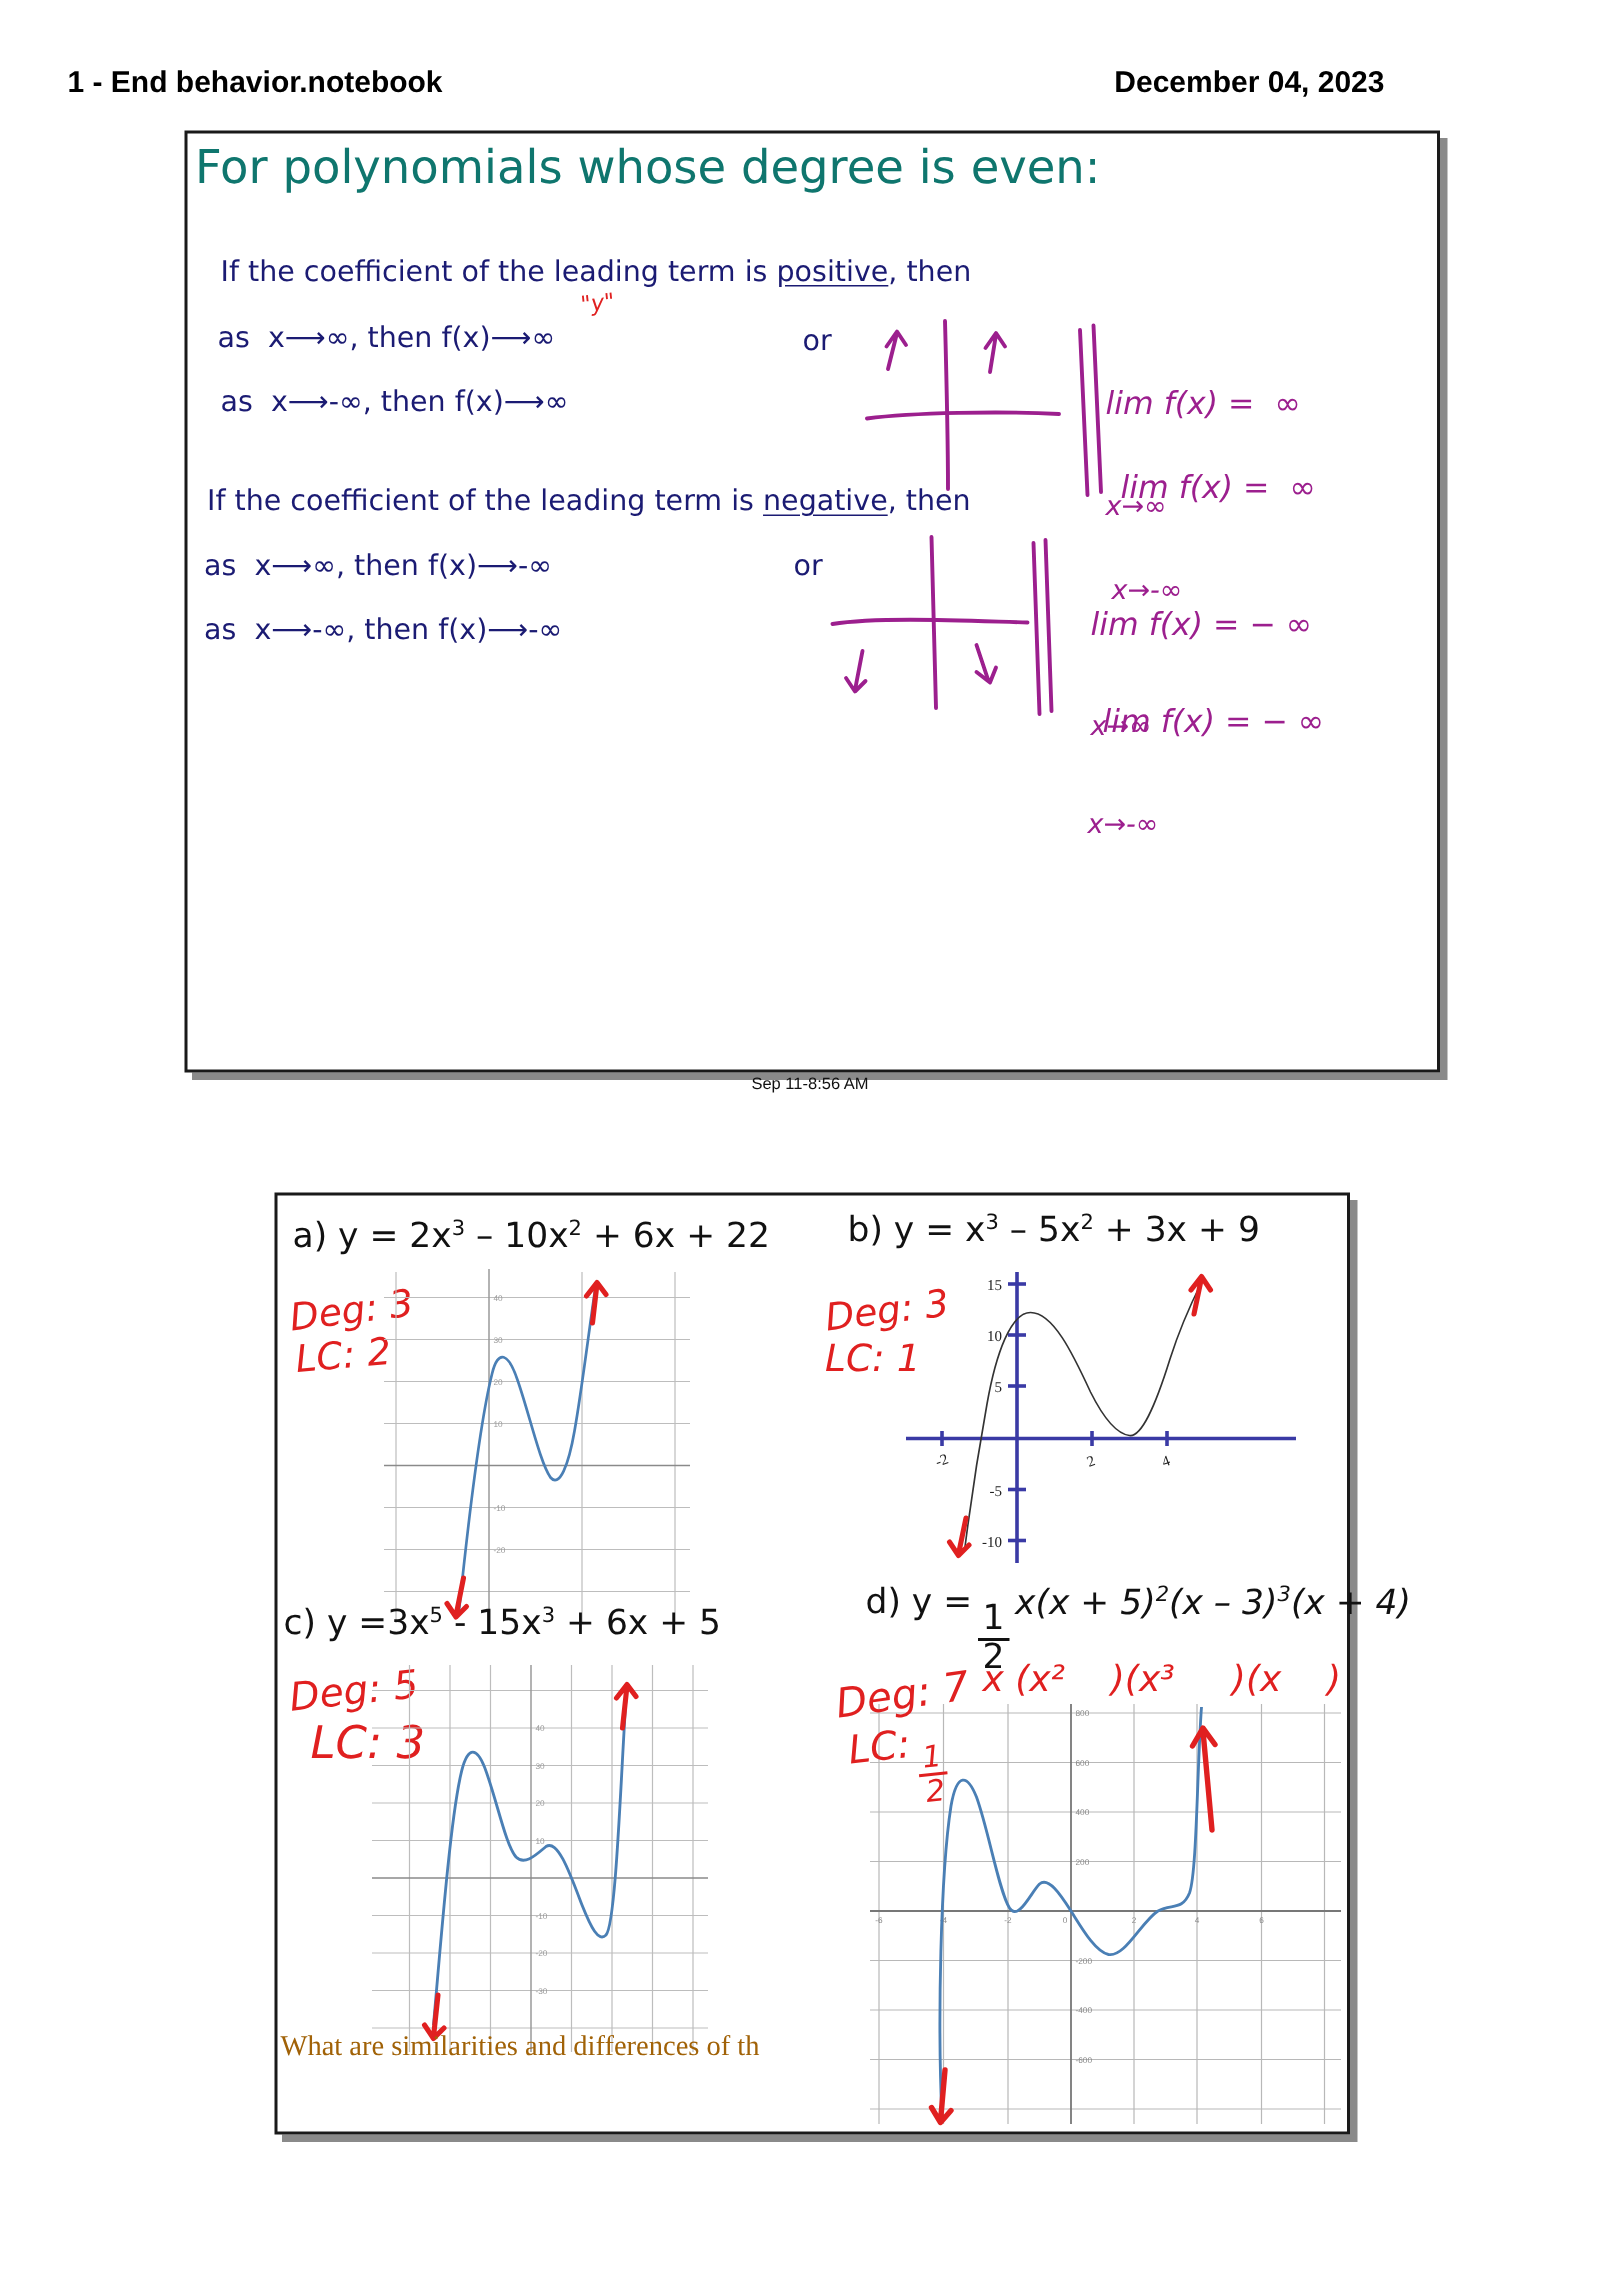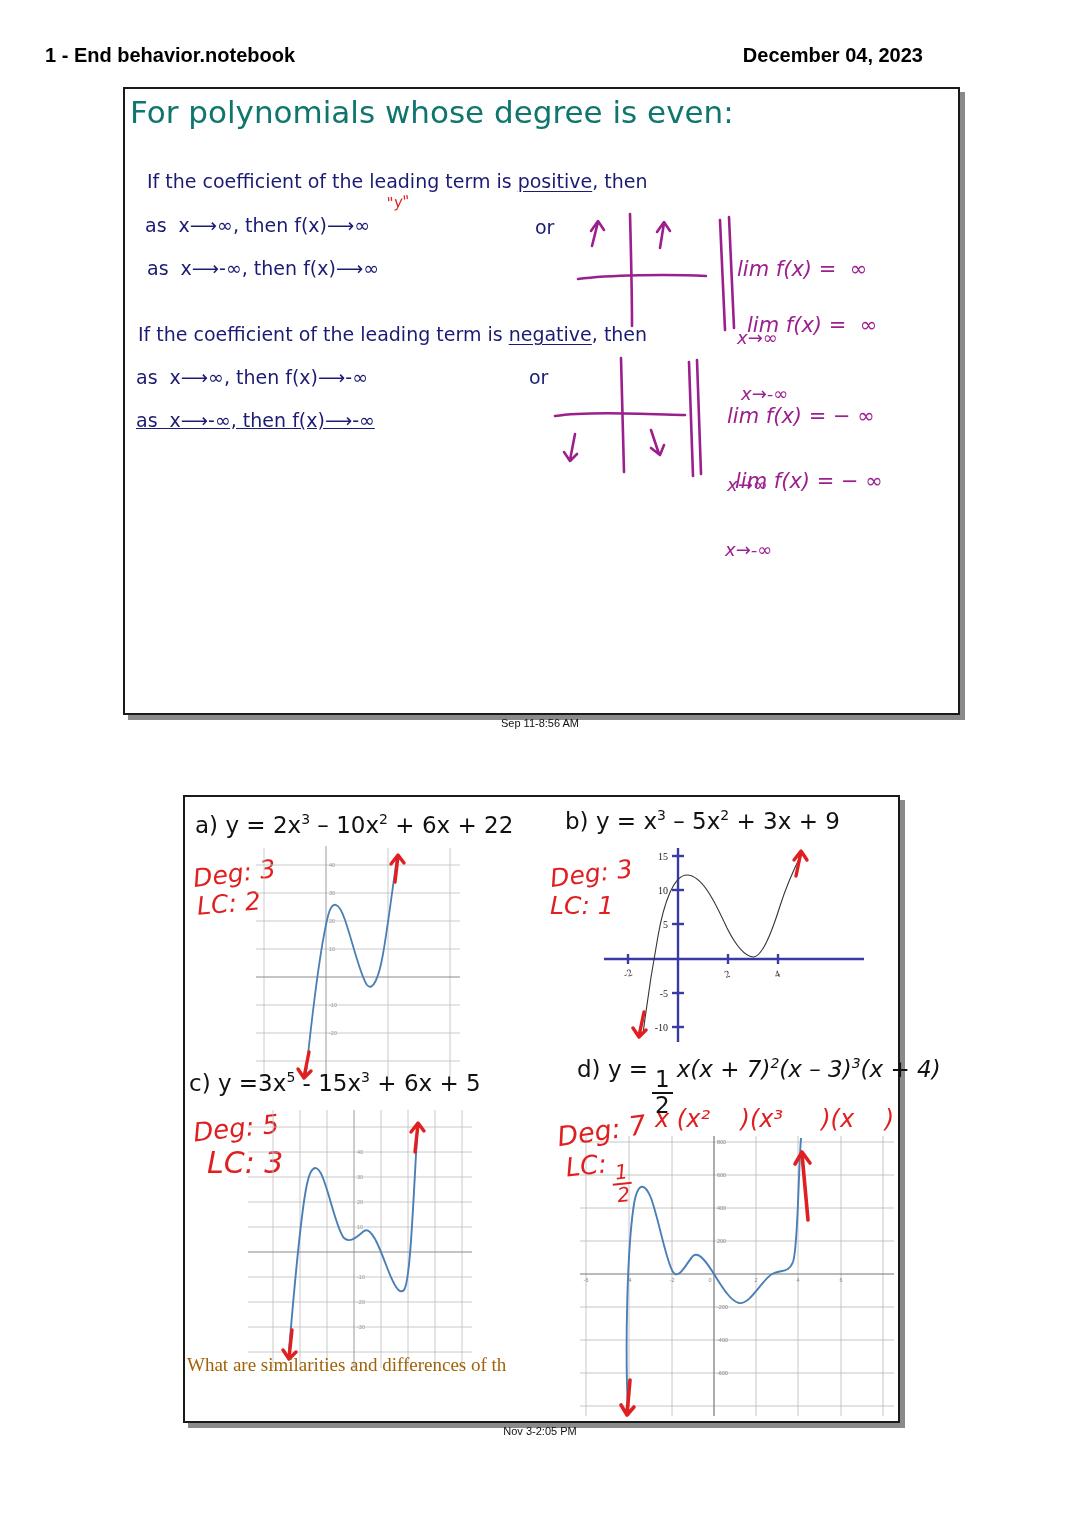--- a/index.html
+++ b/index.html
@@ -57,21 +57,21 @@
       <div class="sub" style="margin-top:-2px;">x→∞</div>
     </div>
     <div class="abs hand-p" style="left:622px;top:176px;">
       <div>lim f(x) =  ∞</div>
       <div class="sub" style="margin-top:-2px;margin-left:-6px;">x→-∞</div>
     </div>
 
     <div class="abs navy" style="left:13px;top:234px;"><span>If the coefficient of the leading term is </span><u>negative</u><span>, then</span></div>
     <div class="abs navy" style="left:11px;top:277px;">as  x⟶∞, then f(x)⟶-∞</div>
     <div class="abs navy" style="left:404px;top:277px;">or</div>
-    <div class="abs navy" style="left:11px;top:320px;text-decoration:underline;">as  x⟶-∞, then f(x)⟶-∞</div>
+    <div class="abs navy" style="left:11px;top:320px;">as  x⟶-∞, then f(x)⟶-∞</div>
 
     <svg class="abs" style="left:422px;top:263px;" width="162" height="128" viewBox="0 0 162 128">
       <g stroke="#9c1f8e" stroke-width="2.6" fill="none" stroke-linecap="round" stroke-linejoin="round">
         <path d="M 8 64 C 40 59, 100 62, 138 63"></path>
         <path d="M 74 6 L 77 120"></path>
         <path d="M 28 82 L 23 108 M 17 100 L 23 109 L 30 102"></path>
         <path d="M 104 78 L 112 102 M 104 96 L 113 103 L 117 93"></path>
         <path d="M 142 10 L 146 124 M 150 8 L 154 122"></path>
       </g>
     </svg>
@@ -194,21 +194,21 @@
         <text x="111" y="196">-20</text>
         <text x="111" y="221">-30</text>
       </g>
       <path d="M 43 242 C 48 185, 54 108, 61 76 C 65 57, 71 55, 77 70 C 85 91, 91 122, 98 130 C 104 136, 112 128, 118 123 C 126 118, 134 141, 142 162 C 148 177, 153 187, 158 182 C 165 174, 168 70, 172 14" fill="none" stroke="#4a7fb5" stroke-width="1.9"></path>
       <g stroke="#e02020" stroke-width="3.4" fill="none" stroke-linecap="round" stroke-linejoin="round">
         <path d="M 46 222 L 43 250 M 37 242 L 43 251 L 50 244"></path>
         <path d="M 169 44 L 172 16 M 165 24 L 172 15 L 178 23"></path>
       </g>
     </svg>
 
-    <div class="abs eq" style="left:392px;top:258px;"><span>d) y =</span><span class="frac"><span class="num">1</span><span>2</span></span><i><span>x(x + 7)</span><sup>2</sup><span>(x – 3)</span><sup>3</sup><span>(x + 4)</span></i></div>
+    <div class="abs eq" style="left:392px;top:258px;"><span>d) y =</span><span class="frac"><span class="num">1</span><span>2</span></span><i><span>x(x + 5)</span><sup>2</sup><span>(x – 3)</span><sup>3</sup><span>(x + 4)</span></i></div>
     <div class="abs hand-r" style="left:470px;top:308px;font-size:24px;z-index:3;">x (x²    )(x³     )(x    )</div>
     <div class="abs hand-r" style="left:372px;top:318px;font-size:27px;transform:rotate(-8deg);z-index:3;">Deg: 7</div>
     <div class="abs hand-r" style="left:382px;top:352px;font-size:26px;transform:rotate(-6deg);z-index:3;"><span>LC:</span><span class="frac red" style="vertical-align:-8px;font-size:20px;"><span class="num">1</span><span>2</span></span></div>
 
     <svg class="abs" style="left:393px;top:337px;z-index:2;" width="320" height="286" viewBox="0 0 320 286">
       <rect x="0" y="0" width="320" height="286" fill="#ffffff"></rect>
       <g stroke="#b8b8b8" stroke-width="0.8">
         <line x1="8" y1="2" x2="8" y2="282"></line>
           <line x1="51" y1="2" x2="51" y2="282"></line>
           <line x1="94" y1="2" x2="94" y2="282"></line>
@@ -244,16 +244,15 @@
         <text x="263" y="148" text-anchor="middle">6</text>
       </g>
       <path d="M 50 278 C 47 215, 49 115, 56 70 C 60 47, 67 49, 73 64 C 81 86, 88 127, 95 138 C 101 147, 109 128, 115 122 C 121 117, 129 129, 136 140 C 143 151, 152 167, 161 169 C 172 171, 183 147, 194 140 C 203 135, 210 140, 215 128 C 220 114, 220 45, 223 4" fill="none" stroke="#4a7fb5" stroke-width="1.9"></path>
       <g stroke="#e02020" stroke-width="3.6" fill="none" stroke-linecap="round" stroke-linejoin="round">
         <path d="M 52 246 L 49 280 M 43 271 L 49 281 L 56 273"></path>
         <path d="M 230 86 L 224 20 M 217 30 L 224 18 L 232 29"></path>
       </g>
     </svg>
   </div>
 
-  <div class="abs caption" style="left:0;top:1425px;width:1080px;text-align:center;">Nov 3-2:05 PM</div>
 
   <div class="abs pgnum" style="left:1016px;top:1472px;">1</div>
 </div>
 
 </body></html>

